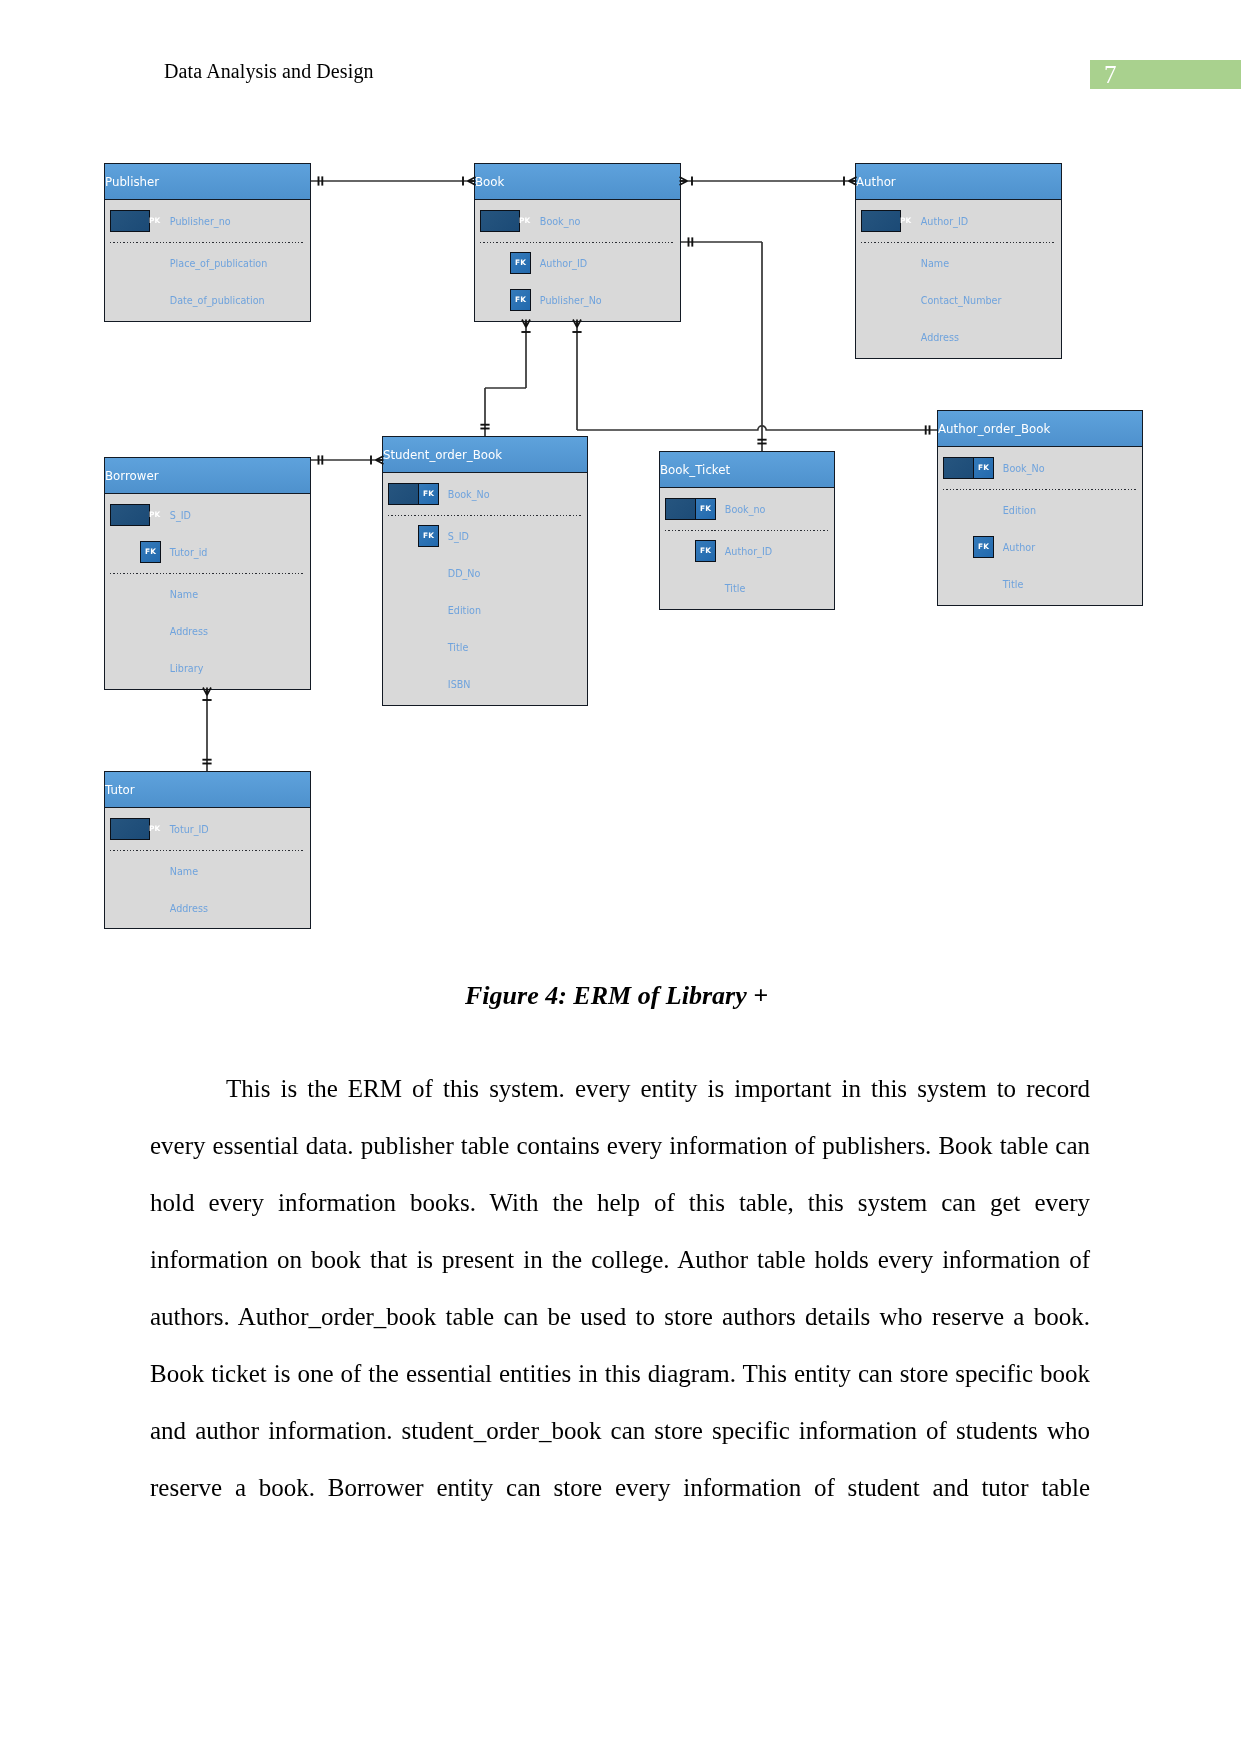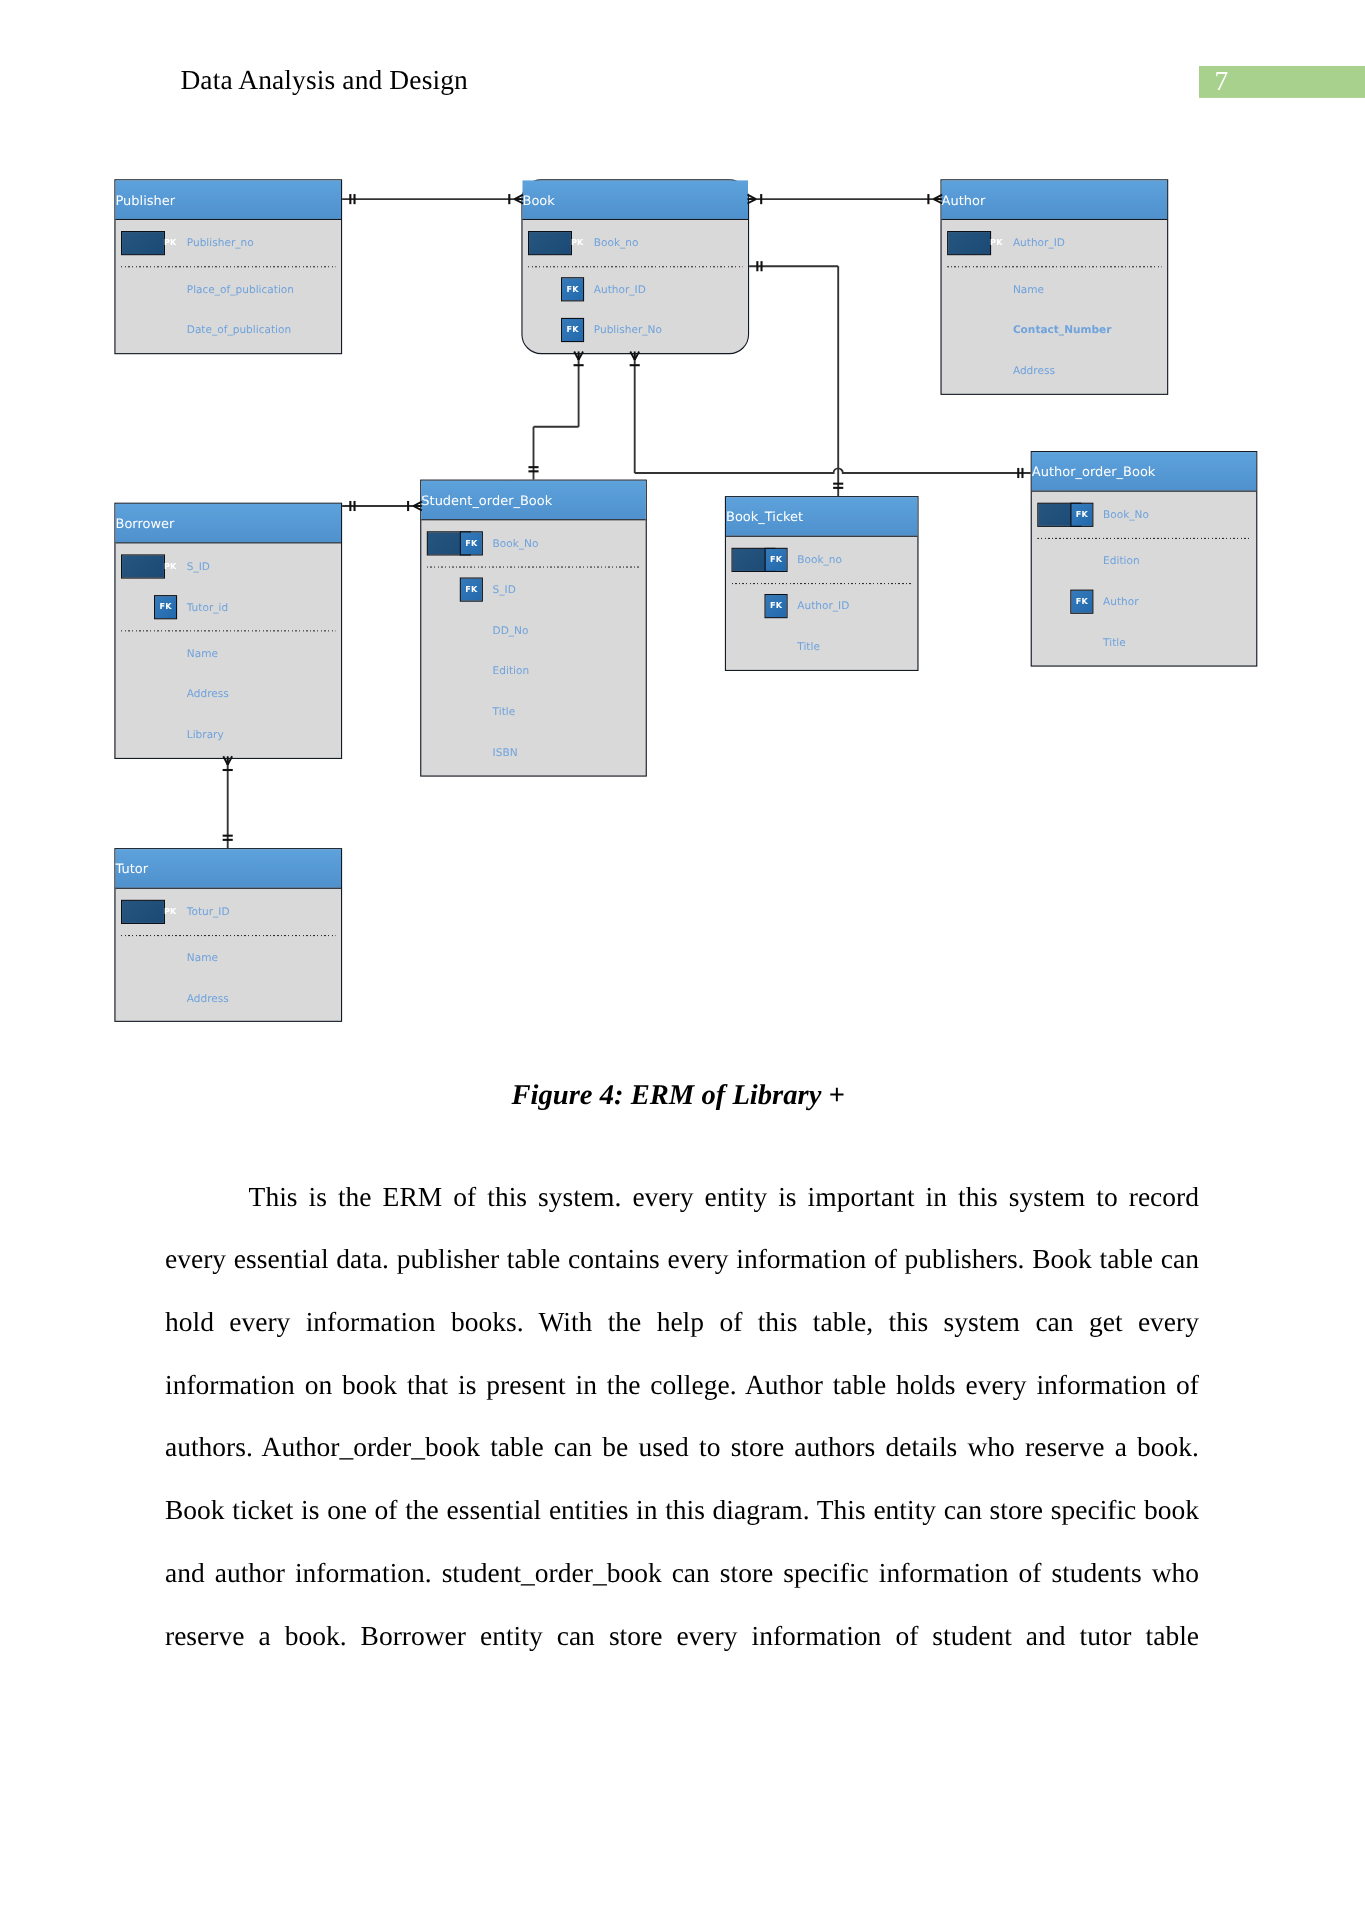--- a/index.html
+++ b/index.html
@@ -1,21 +1,21 @@
 <!DOCTYPE html>
 <html><head>
 <meta charset="utf-8">
 <style>
   html,body{margin:0;padding:0;}
   body{width:1241px;height:1754px;background:#fff;position:relative;overflow:hidden;
        font-family:"Liberation Serif",serif;}
   .page{position:absolute;left:0;top:0;width:1241px;height:1754px;}
 
   
-  #doc-header{position:absolute;left:164px;top:60px;font-size:25px;color:#000;
+  #doc-header{position:absolute;left:164px;top:60px;font-size:20px;color:#000;
               font-family:"Liberation Serif",serif;letter-spacing:0.1px;}
   #page-badge{position:absolute;left:1090px;top:60px;width:151px;height:29px;
               background:#a9d18e;}
   #page-badge span{position:absolute;left:14px;top:1px;font-size:25px;color:#fff;
                    font-family:"Liberation Serif",serif;line-height:28px;}
 
   
   #erd{position:absolute;left:0;top:0;width:1241px;height:960px;}
   #erd-svg{position:absolute;left:0;top:0;z-index:5;pointer-events:none;}
   #entities{position:absolute;left:0;top:0;z-index:2;}
@@ -144,21 +144,21 @@
             </div>
             <div class="sep" style="top: 42.75px;"></div>
             <div class="row" style="top: 45px;">
               <div class="lbl">Place_of_publication</div>
             </div>
             <div class="row" style="top: 82px;">
               <div class="lbl">Date_of_publication</div>
             </div>
           </div>
         </div>
-        <div class="entity" style="left: 474px; top: 163px; width: 207px; height: 159px; border-radius: 18px;">
+        <div class="entity" style="left: 474px; top: 163px; width: 207px; height: 159px;">
           <div class="ent-head">
             <div class="ent-title">Book</div>
           </div>
           <div class="ent-body">
             <div class="row" style="top: 3.5px;">
               <div class="badge pk">PK</div>
               <div class="lbl">Book_no</div>
             </div>
             <div class="sep" style="top: 42.75px;"></div>
             <div class="row" style="top: 45px;">
@@ -177,21 +177,21 @@
           </div>
           <div class="ent-body">
             <div class="row" style="top: 3.5px;">
               <div class="badge pk">PK</div>
               <div class="lbl">Author_ID</div>
             </div>
             <div class="sep" style="top: 42.75px;"></div>
             <div class="row" style="top: 45px;">
               <div class="lbl">Name</div>
             </div>
-            <div class="row" style="top: 82px; font-weight: bold;">
+            <div class="row" style="top: 82px;">
               <div class="lbl">Contact_Number</div>
             </div>
             <div class="row" style="top: 119px;">
               <div class="lbl">Address</div>
             </div>
           </div>
         </div>
         <div class="entity" style="left: 104px; top: 457px; width: 207px; height: 233px;">
           <div class="ent-head">
             <div class="ent-title">Borrower</div>

